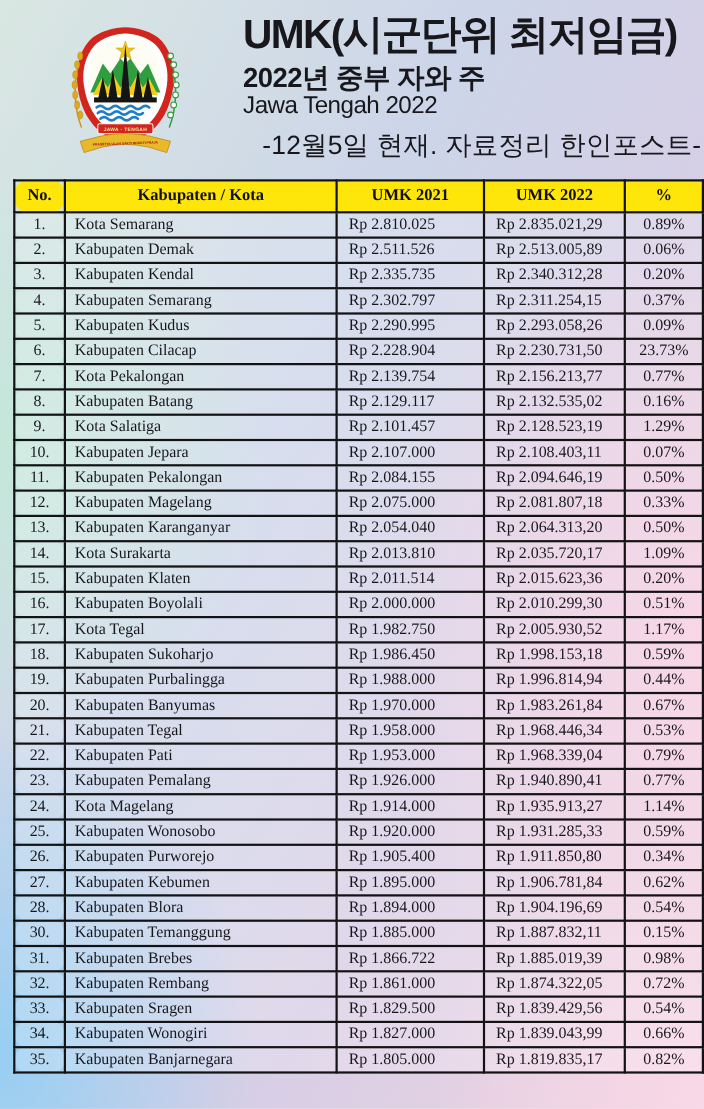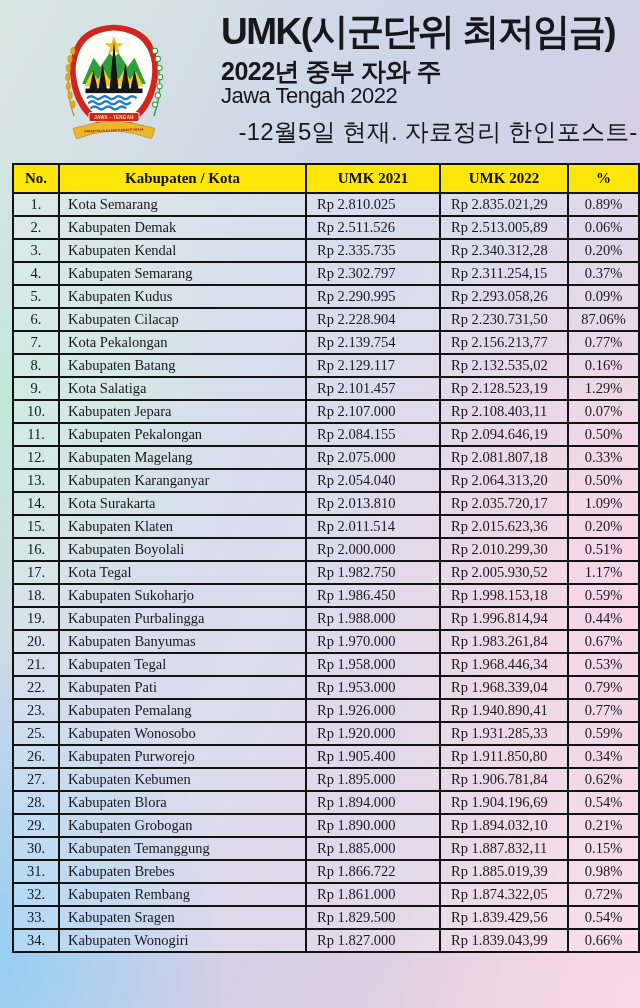--- a/index.html
+++ b/index.html
@@ -37,21 +37,21 @@
     overflow: hidden; white-space: nowrap;
   }
   .umk-table thead tr { height: 29px; }
   .umk-table th {
     background: #FFE60A;
     font-size: 15px; font-weight: bold; text-align: center;
     color: #101010; padding: 0;
   }
   .umk-table tbody tr { height: 23px; background: rgba(255,255,255,0.22); }
   .umk-table td { font-size: 14.5px; padding: 0; }
-  .col-no   { width: 44px; }
+  .col-no   { width: 44px; border-radius: 12px; }
   .col-name { width: 245px; margin-left: 12px; }
   .col-umk1 { width: 132px; }
   .col-umk2 { width: 126px; }
   .col-pct  { width: 69px; }
   td.col-no   { text-align: center; }
   td.col-name { text-align: left; padding-left: 8px; }
   td.col-umk1, td.col-umk2 { text-align: left; padding-left: 10px; }
   td.col-pct  { text-align: center; }
 </style>
 </head>
@@ -169,21 +169,21 @@
           <td class="col-name">Kabupaten Kudus</td>
           <td class="col-umk1">Rp 2.290.995</td>
           <td class="col-umk2">Rp 2.293.058,26</td>
           <td class="col-pct">0.09%</td>
         </tr>
         <tr>
           <td class="col-no">6.</td>
           <td class="col-name">Kabupaten Cilacap</td>
           <td class="col-umk1">Rp 2.228.904</td>
           <td class="col-umk2">Rp 2.230.731,50</td>
-          <td class="col-pct">87.06%</td>
+          <td class="col-pct">23.73%</td>
         </tr>
         <tr>
           <td class="col-no">7.</td>
           <td class="col-name">Kota Pekalongan</td>
           <td class="col-umk1">Rp 2.139.754</td>
           <td class="col-umk2">Rp 2.156.213,77</td>
           <td class="col-pct">0.77%</td>
         </tr>
         <tr>
           <td class="col-no">8.</td>
@@ -291,20 +291,27 @@
           <td class="col-pct">0.79%</td>
         </tr>
         <tr>
           <td class="col-no">23.</td>
           <td class="col-name">Kabupaten Pemalang</td>
           <td class="col-umk1">Rp 1.926.000</td>
           <td class="col-umk2">Rp 1.940.890,41</td>
           <td class="col-pct">0.77%</td>
         </tr>
         <tr>
+          <td class="col-no">24.</td>
+          <td class="col-name">Kota Magelang</td>
+          <td class="col-umk1">Rp 1.914.000</td>
+          <td class="col-umk2">Rp 1.935.913,27</td>
+          <td class="col-pct">1.14%</td>
+        </tr>
+        <tr>
           <td class="col-no">25.</td>
           <td class="col-name">Kabupaten Wonosobo</td>
           <td class="col-umk1">Rp 1.920.000</td>
           <td class="col-umk2">Rp 1.931.285,33</td>
           <td class="col-pct">0.59%</td>
         </tr>
         <tr>
           <td class="col-no">26.</td>
           <td class="col-name">Kabupaten Purworejo</td>
           <td class="col-umk1">Rp 1.905.400</td>
@@ -319,27 +326,20 @@
           <td class="col-pct">0.62%</td>
         </tr>
         <tr>
           <td class="col-no">28.</td>
           <td class="col-name">Kabupaten Blora</td>
           <td class="col-umk1">Rp 1.894.000</td>
           <td class="col-umk2">Rp 1.904.196,69</td>
           <td class="col-pct">0.54%</td>
         </tr>
         <tr>
-          <td class="col-no">29.</td>
-          <td class="col-name">Kabupaten Grobogan</td>
-          <td class="col-umk1">Rp 1.890.000</td>
-          <td class="col-umk2">Rp 1.894.032,10</td>
-          <td class="col-pct">0.21%</td>
-        </tr>
-        <tr>
           <td class="col-no">30.</td>
           <td class="col-name">Kabupaten Temanggung</td>
           <td class="col-umk1">Rp 1.885.000</td>
           <td class="col-umk2">Rp 1.887.832,11</td>
           <td class="col-pct">0.15%</td>
         </tr>
         <tr>
           <td class="col-no">31.</td>
           <td class="col-name">Kabupaten Brebes</td>
           <td class="col-umk1">Rp 1.866.722</td>
@@ -360,16 +360,23 @@
           <td class="col-umk2">Rp 1.839.429,56</td>
           <td class="col-pct">0.54%</td>
         </tr>
         <tr>
           <td class="col-no">34.</td>
           <td class="col-name">Kabupaten Wonogiri</td>
           <td class="col-umk1">Rp 1.827.000</td>
           <td class="col-umk2">Rp 1.839.043,99</td>
           <td class="col-pct">0.66%</td>
         </tr>
+        <tr>
+          <td class="col-no">35.</td>
+          <td class="col-name">Kabupaten Banjarnegara</td>
+          <td class="col-umk1">Rp 1.805.000</td>
+          <td class="col-umk2">Rp 1.819.835,17</td>
+          <td class="col-pct">0.82%</td>
+        </tr>
       </tbody>
   </table>
 
 </div>
 
 </body></html>

